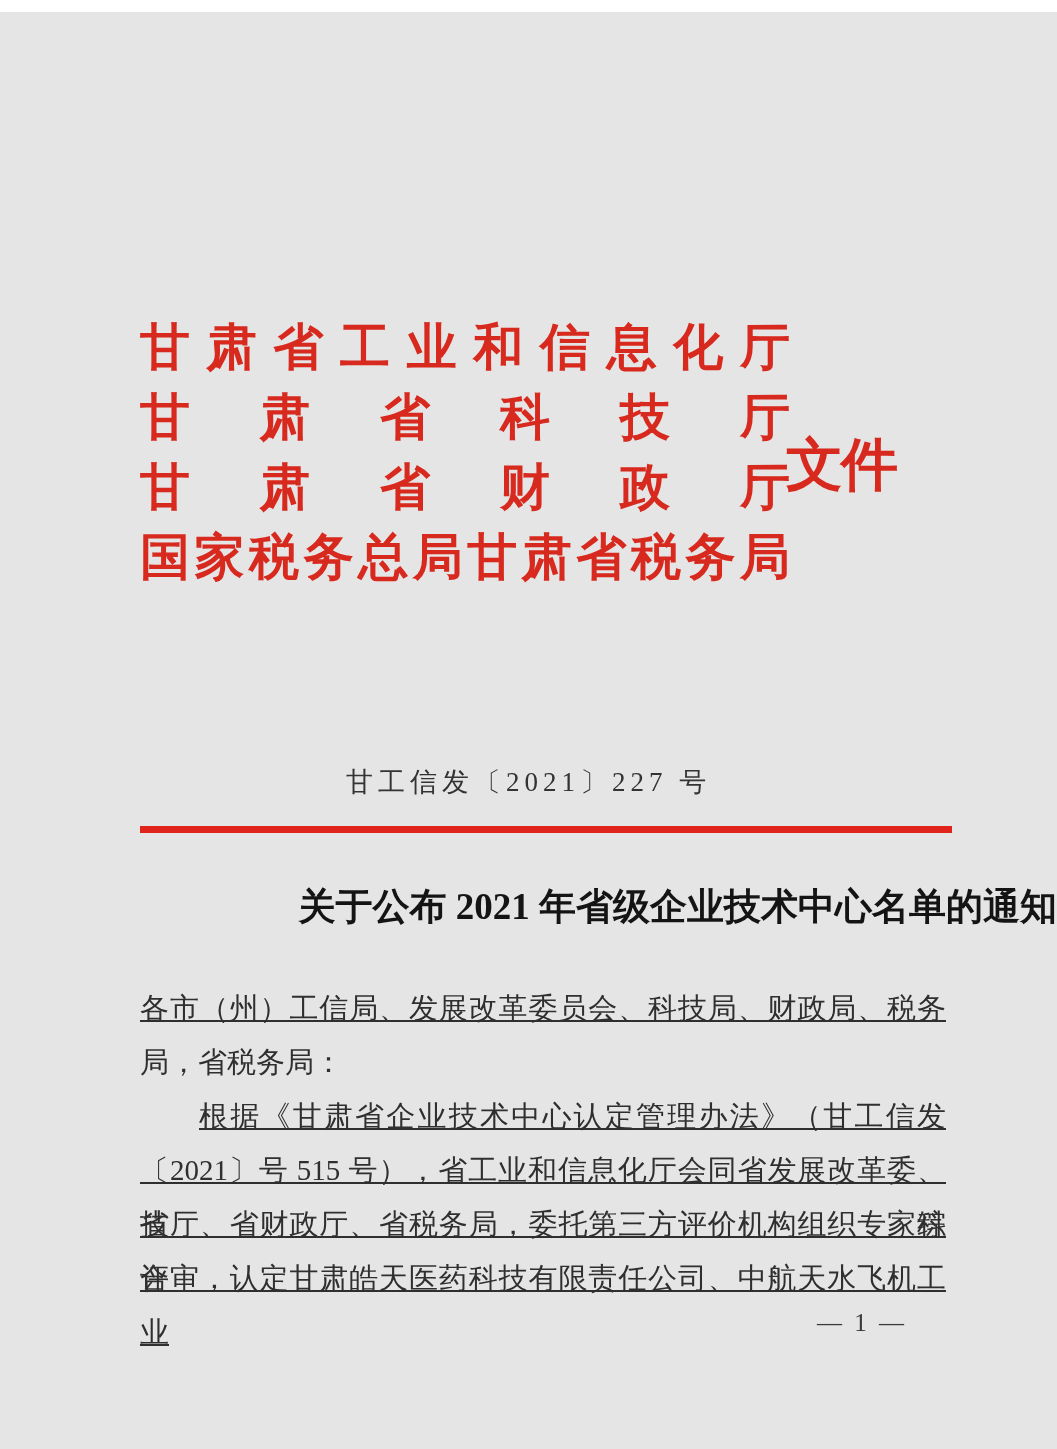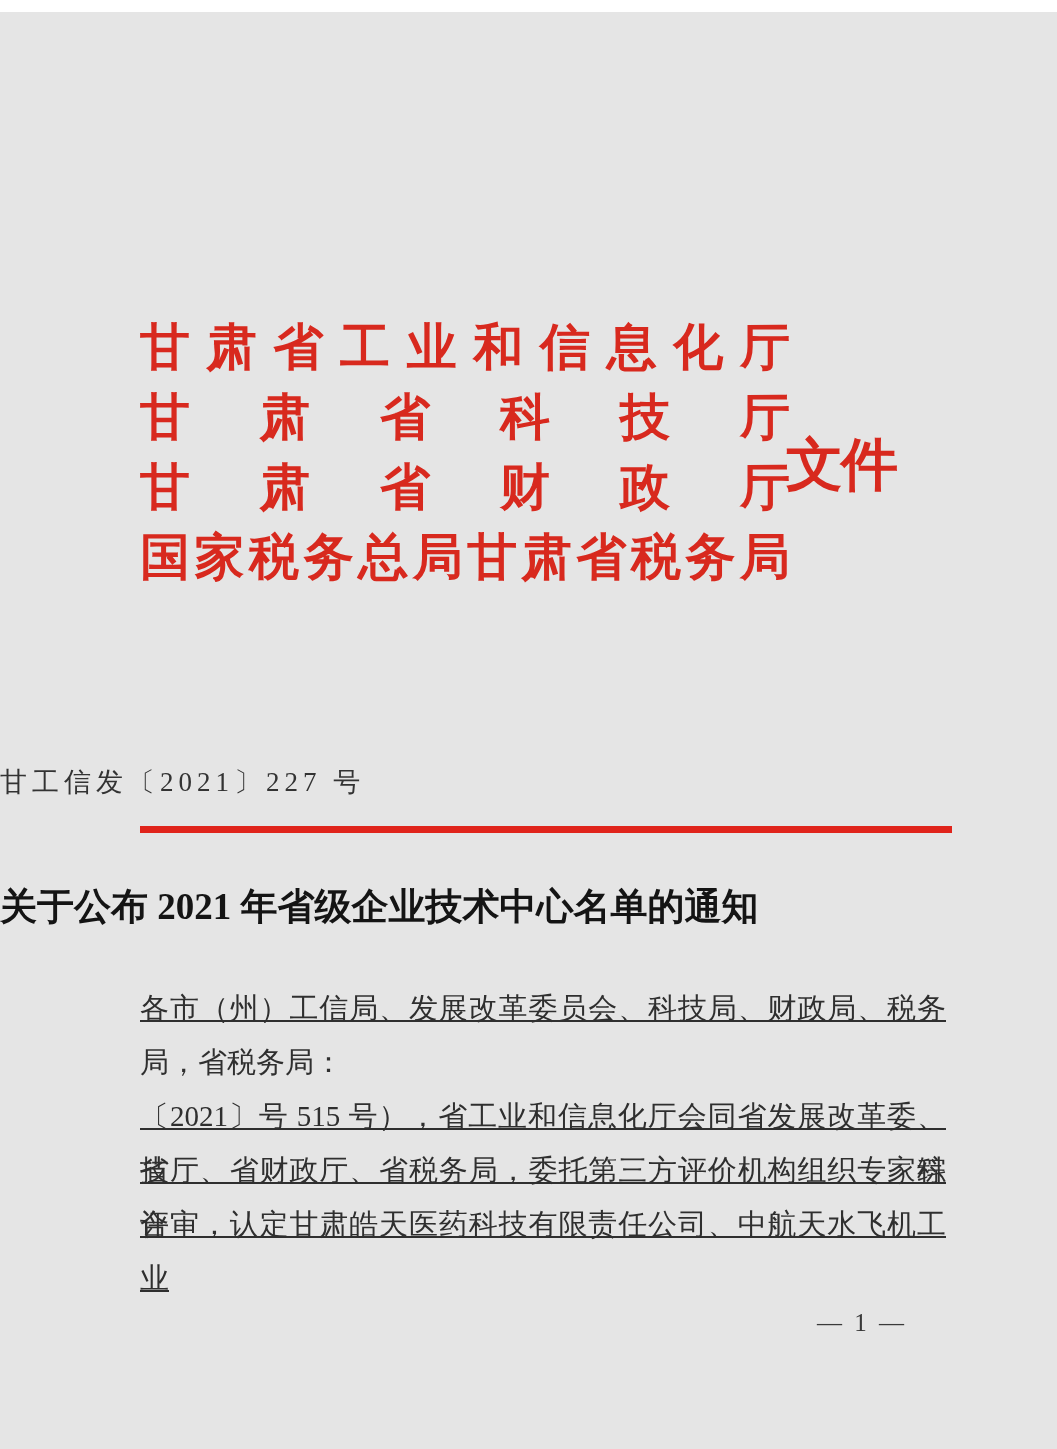--- a/index.html
+++ b/index.html
@@ -48,40 +48,40 @@
     color: var(--header-red);
     letter-spacing: -2px;
     white-space: nowrap;
   }
   
   .doc-number {
     position: absolute;
     left: 0;
     top: 752px;
     width: 100%;
-    text-align: left;
+    text-align: center;
     font-size: 27px;
     letter-spacing: 5px;
     color: var(--text-dark);
   }
   .red-divider {
     position: absolute;
     left: 140px;
     top: 814px;
     width: 812px;
     height: 7px;
     background: var(--divider-red);
   }
   
   .title {
     position: absolute;
     left: 0;
     top: 871px;
     width: 100%;
-    text-align: left;
+    text-align: right;
     font-size: 37px;
     line-height: 48px;
     font-weight: 700;
     color: var(--title-black);
     white-space: nowrap;
   }
   
   .body-block {
     position: absolute;
     left: 140px;
@@ -134,20 +134,21 @@
 
   <div class="doc-number">甘工信发〔2021〕227 号</div>
 
   <div class="red-divider"></div>
 
   <h1 class="title">关于公布 2021 年省级企业技术中心名单的通知</h1>
 
   <main class="body-block">
     <p class="body-line justify">各市（州）工信局、发展改革委员会、科技局、财政局、税务</p>
     <p class="body-line">局，省税务局：</p>
+    <p class="body-line justify indent">根据《甘肃省企业技术中心认定管理办法》（甘工信发</p>
     <p class="body-line justify">〔2021〕号 515 号），省工业和信息化厅会同省发展改革委、省科</p>
     <p class="body-line justify">技厅、省财政厅、省税务局，委托第三方评价机构组织专家综合</p>
     <p class="body-line justify">评审，认定甘肃皓天医药科技有限责任公司、中航天水飞机工业</p>
   </main>
 
   <div class="page-number">— 1 —</div>
 
 </div>
 
 </body></html>

